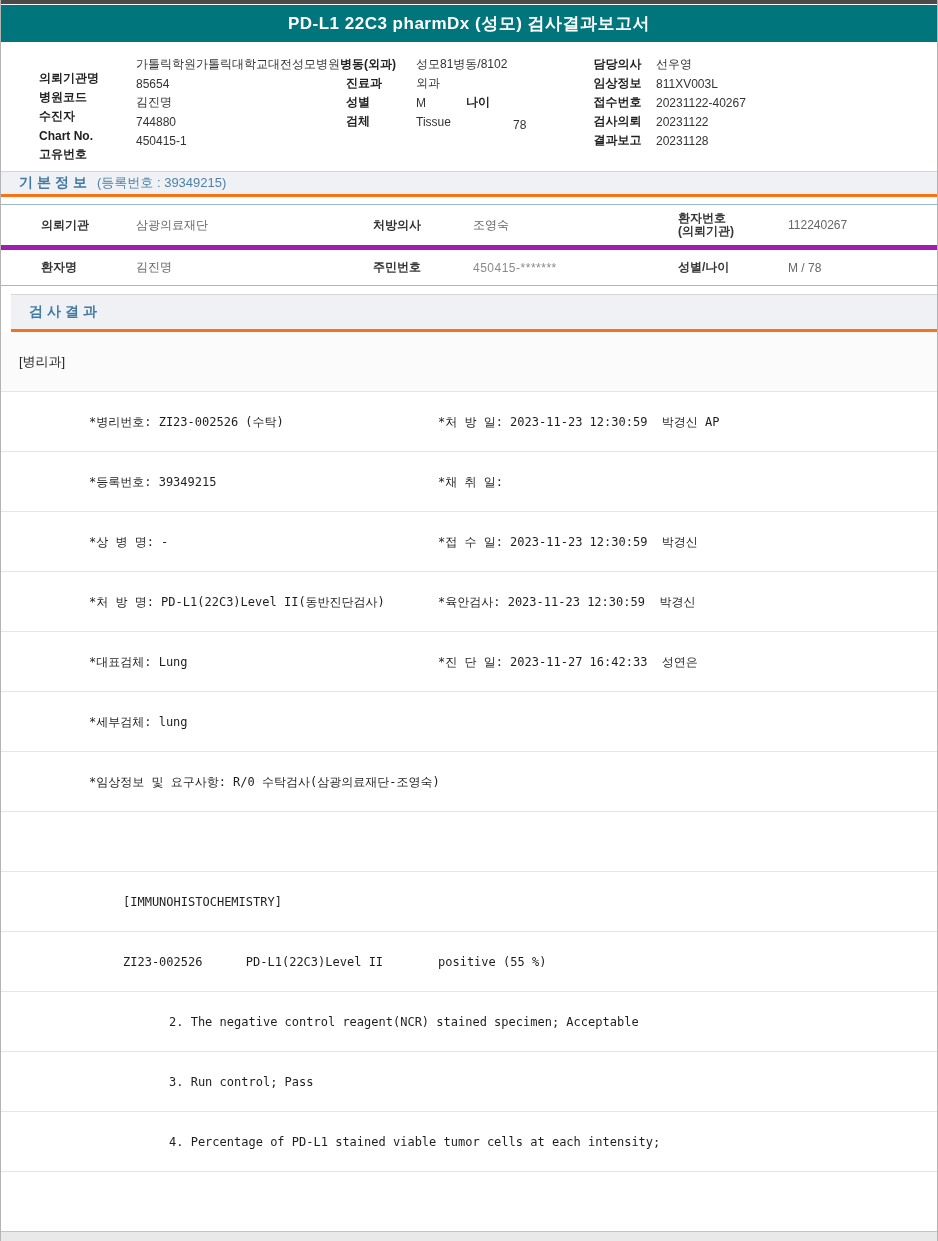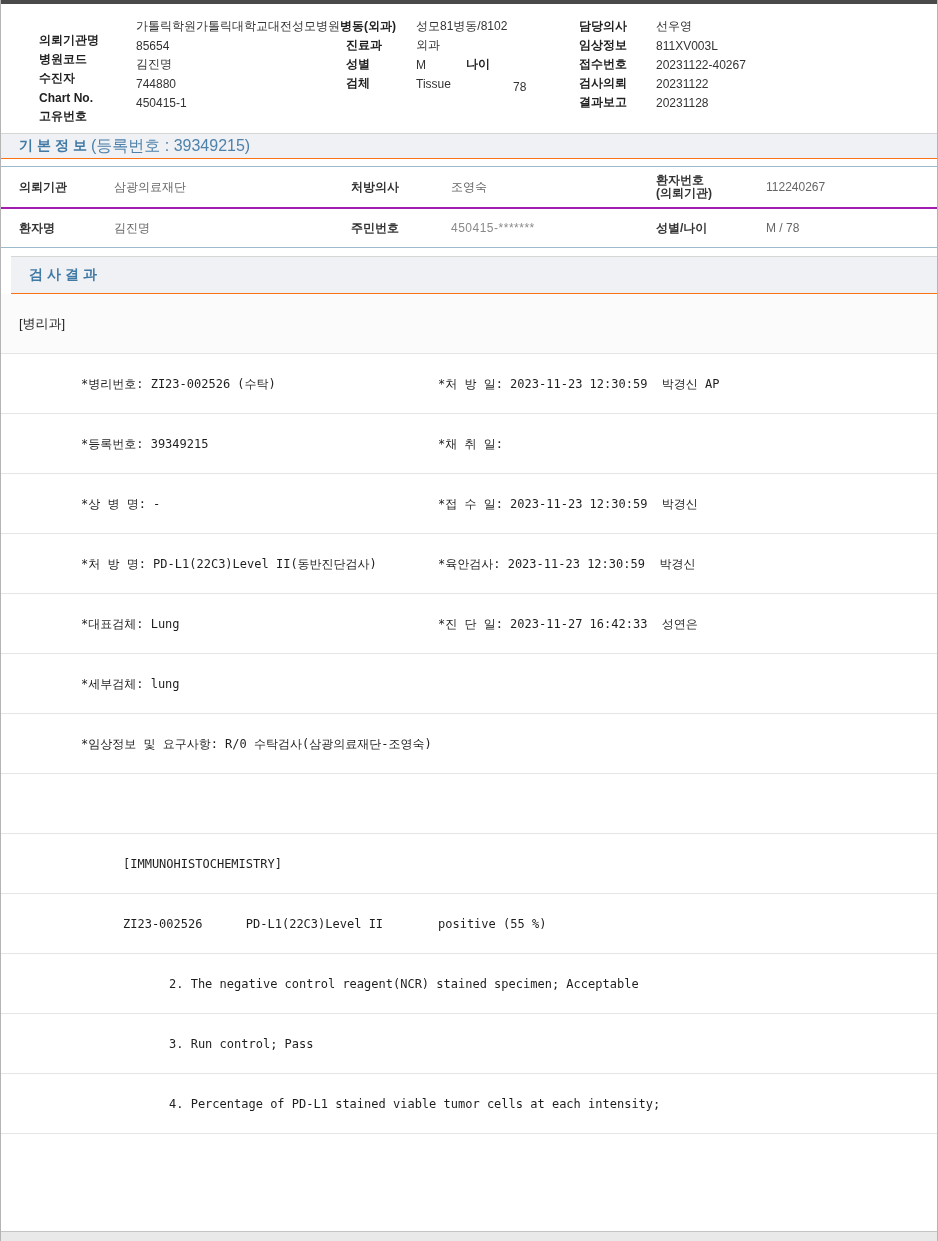--- a/index.html
+++ b/index.html
@@ -38,44 +38,44 @@
   .ph-value .bold-part { font-weight:bold; color:#1f1f1f; }
   .w-l1 { width:97px;margin-top:28px; }
   .w-v1 { width:210px; }
   .w-v1wide { width:280px; }
   .w-l2 { width:70px; }
   .w-v2 { width:163px; }
   .w-v2s { width:50px; }
   .w-l2b { width:47px; }
   .w-v2b { width:66px;margin-top:44px; }
   .w-mid { width:233px; }
-  .w-l3 { width:77px; }
+  .w-l3 { width:77px;text-align:center; }
   .w-v3 { flex:1; }
 
   
   .section-band {
     background:#eff1f4;
     border-top:1px solid #d6d6d6;
-    border-bottom:1px solid #f97316;
+    border-bottom:3px solid #f97316;
     display:flex; align-items:center;
     padding-left:18px;
   }
   .band-basic { margin-top:21px; height:26px; }
   .band-result { margin-top:8px; height:38px;margin-left:10px; }
   .sec-title { color:#4179a5; font-weight:bold; font-size:14px; letter-spacing:4px; }
-  .sec-sub { color:#4f82ab; font-size:16px; margin-left:0; letter-spacing:0; }
+  .sec-sub { color:#4f82ab; font-size:13px; margin-left:6px; letter-spacing:0; }
 
   
   .info-table {
     margin-top:7px;
     border-top:1px solid #9db9cc;
     border-bottom:1px solid #9db9cc;
   }
-  .it-row { display:flex; align-items:center; height:40px; font-size:12px; }
-  .it-row + .it-row { border-top:2px solid #a21caf;align-items:center; }
+  .it-row { display:flex; align-items:center; height:40px; font-size:12px;padding-left:22px; }
+  .it-row + .it-row { border-top:5px solid #a21caf;align-items:center; }
   .it-l { font-weight:bold; color:#333333; }
   .it-v { color:#666666; }
   .it-v.muted { color:#8a8a8a; letter-spacing:0.5px; }
   .c-l1 { width:113px; padding-left:18px; }
   .c-v1 { width:237px; }
   .c-l2 { width:100px; }
   .c-v2 { width:205px; }
   .c-l3 { width:110px; line-height:13px; }
   .c-l3 .sub { font-weight:bold; }
   .c-v3 { flex:1; }
@@ -83,37 +83,40 @@
   
   .report { font-family:"DejaVu Sans Mono", monospace; font-size:12px; color:#1e1e1e; }
   .r-row { position:relative; height:60px; border-bottom:1px solid #e5e5e5; background:#ffffff; }
   .r-row.dept { background:#fbfbfb; }
   .r-left, .r-right {
     position:absolute; top:50%; transform:translateY(-50%);
     white-space:pre;
   }
   .r-right { left:437px; }
   .ind-dept .r-left { left:18px; font-family:"Liberation Sans", sans-serif; font-size:13px; color:#222; }
-  .ind-1 .r-left { left:80px; }
+  .ind-1 .r-left { left:88px; }
   .ind-2 .r-left { left:122px; }
   .ind-3 .r-left { left:122px; }
   .ind-4 .r-left { left:168px; }
 
   
   .footer-strip {
     position:absolute; left:0; right:0; bottom:0;
     height:10px; background:#e9e9e9; border-top:1px solid #c4c4c4;
   }
 </style>
 </head>
 <body>
 
 <div class="page">
   <div class="top-edge"></div>
 
+  <header class="title-bar">
+    <h1>PD-L1 22C3 pharmDx (성모) 검사결과보고서</h1>
+  </header>
 
   <section class="patient-header">
     <div class="ph-row">
       <span class="ph-label w-l1">의뢰기관명</span>
       <span class="ph-value w-v1wide"><span>가톨릭학원가톨릭대학교대전성모병원</span><span class="bold-part">병동(외과)</span></span>
       <span class="ph-value w-v2">성모81병동/8102</span>
       <span class="ph-label w-l3">담당의사</span>
       <span class="ph-value w-v3">선우영</span>
     </div>
     <div class="ph-row">

